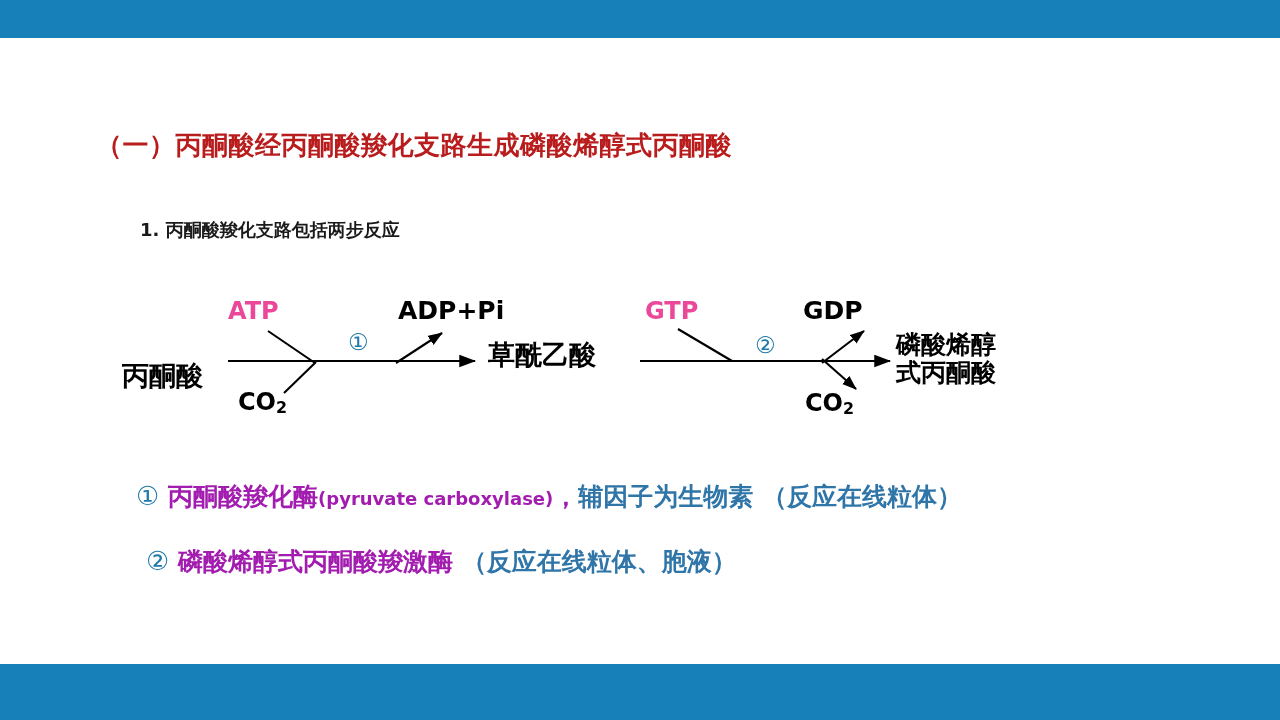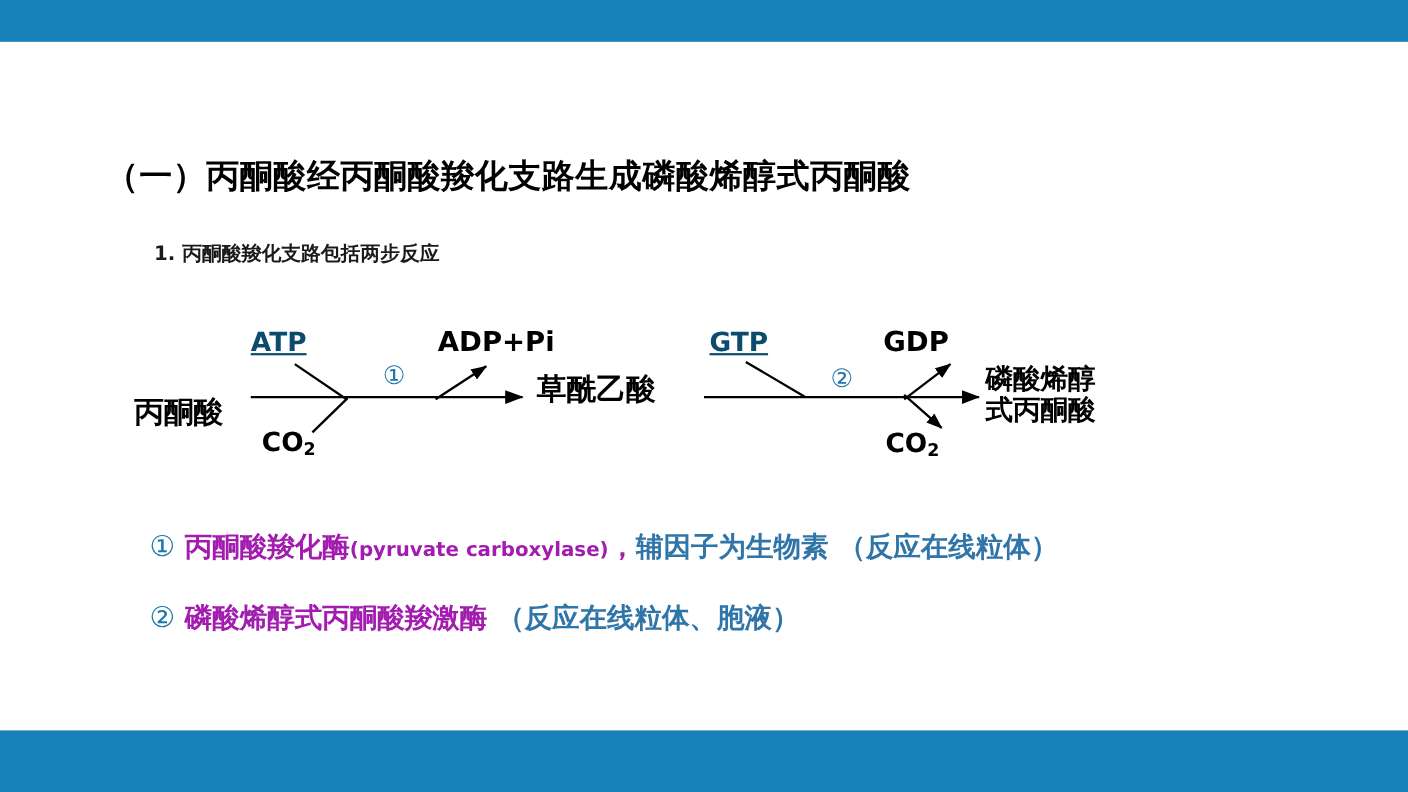--- a/index.html
+++ b/index.html
@@ -25,24 +25,24 @@
   .bottom-bar {
     position: absolute;
     left: 0; top: 664px;
     width: 1280px; height: 56px;
     background: #1880b8;
   }
 
   
   .slide-title {
     position: absolute;
-    left: 96px; top: 140px;
-    font-size: 30px;
+    left: 96px; top: 128px;
+    font-size: 26px;
     font-weight: bold;
-    color: #000000;
+    color: #b91c1c;
     letter-spacing: 0.5px;
     white-space: nowrap;
   }
   .slide-subtitle {
     position: absolute;
     left: 140px; top: 218px;
     font-size: 18px;
     font-weight: bold;
     color: #1a1a1a;
     white-space: nowrap;
@@ -58,21 +58,21 @@
     position: absolute;
     left: 0; top: 0;
   }
   .dg-label {
     position: absolute;
     font-weight: bold;
     color: #000000;
     white-space: nowrap;
     line-height: 1.12;
   }
-  .dg-red   { color: #0c4a6e; text-decoration: underline; }
+  .dg-red   { color: #ec4899; }
 
   .lbl-pyruvate   { left: 22px;  top: 55px;  font-size: 27px; margin-top: 21px; }
   .lbl-atp        { left: 128px; top: 13px;  font-size: 24px; }
   .lbl-adppi      { left: 298px; top: 12px;  font-size: 25px; }
   .lbl-co2a       { left: 138px; top: 104px; font-size: 24px; }
   .lbl-oaa        { left: 388px; top: 55px;  font-size: 27px; text-align: right; }
   .lbl-gtp        { left: 545px; top: 13px;  font-size: 24px; }
   .lbl-gdp        { left: 703px; top: 12px;  font-size: 25px; }
   .lbl-co2b       { left: 705px; top: 105px; font-size: 24px; }
   .lbl-pep        { left: 796px; top: 46px;  font-size: 25px; text-align: center; }
@@ -93,21 +93,21 @@
 
   
   .legend {
     position: absolute;
     left: 136px;
     width: 1120px;
     font-weight: bold;
     white-space: nowrap;
   }
   .legend-1 { top: 480px; font-size: 25px; }
-  .legend-2 { top: 545px; font-size: 25px; }
+  .legend-2 { top: 545px; font-size: 25px; margin-left: 10px; }
 
   .lg-marker { color: #2079a8; font-weight: normal; font-size: 26px; }
   .lg-red    { color: #a21caf; }
   .lg-blue   { color: #2f75a8; }
   .lg-en     { font-size: 18px; margin-top: 34px; }
 </style>
 </head>
 <body>
 
 <div class="top-bar"></div>

